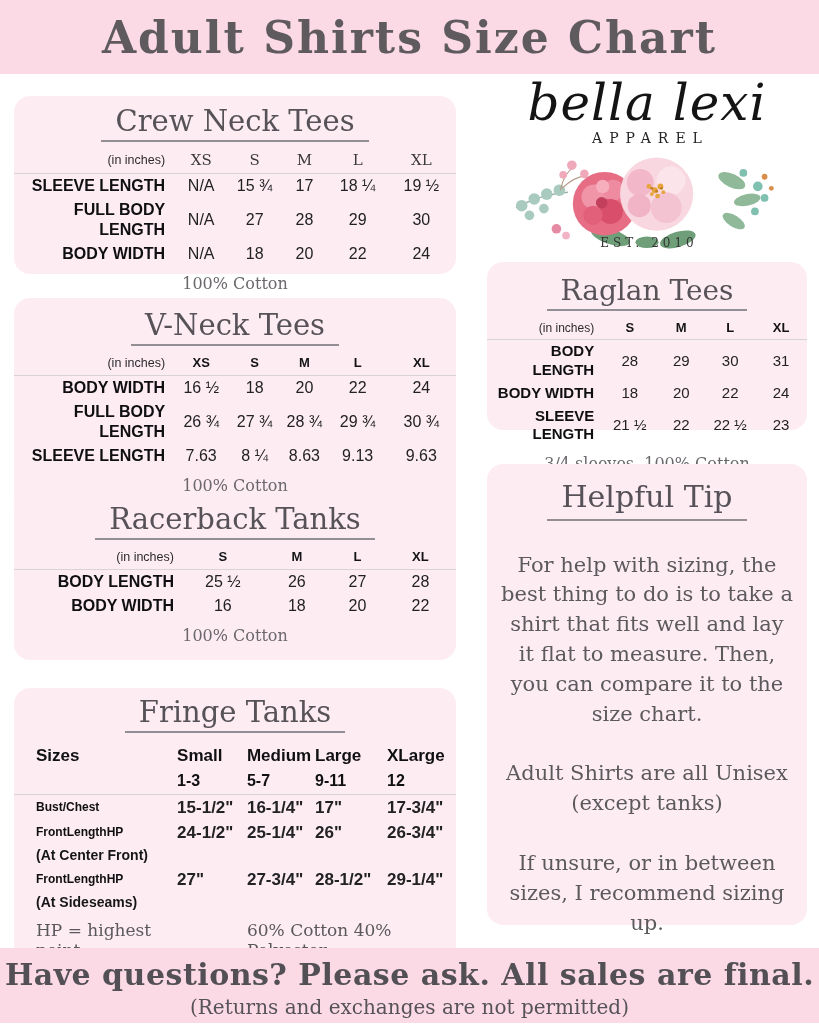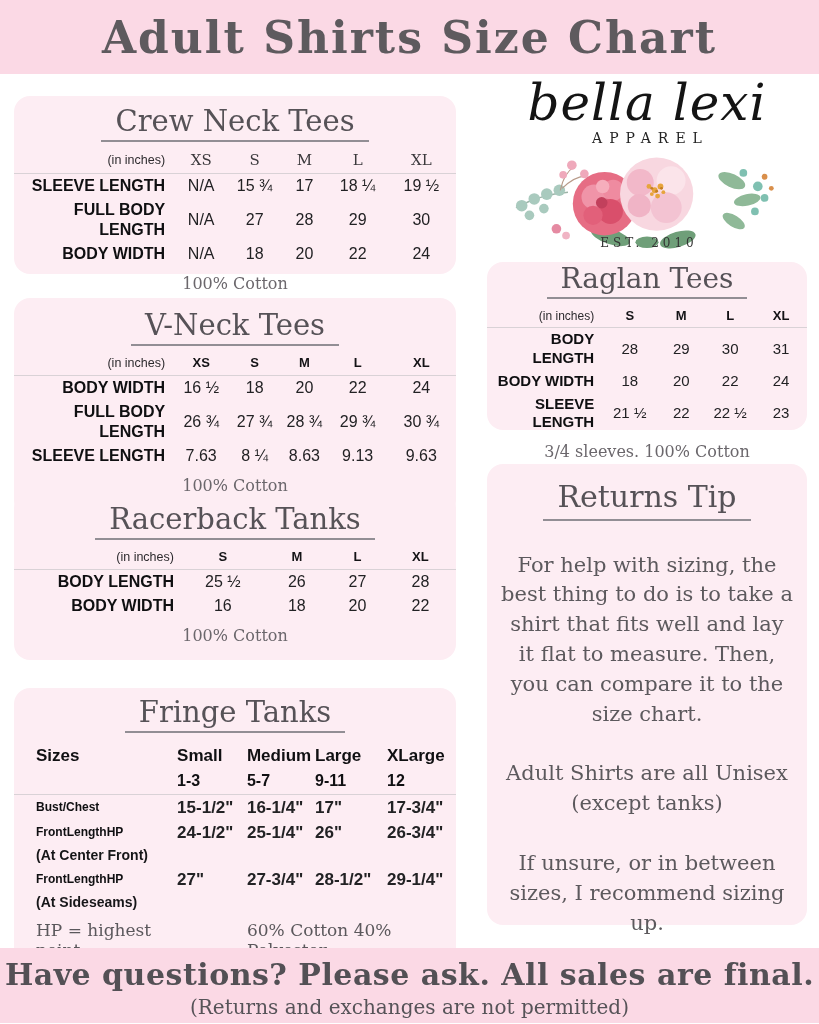--- a/index.html
+++ b/index.html
@@ -20,21 +20,21 @@
   }
   .footer-line1 { font-family:"DejaVu Serif", serif; font-weight:700; font-size:30px; color:#535055; letter-spacing:0.5px; }
   .footer-line2 { font-family:"DejaVu Serif", serif; font-size:20px; color:#565358; margin-top:3px; }
 
   
   .panel { position:absolute; background:var(--panel-pink,#fdedf3); border-radius:16px; }
   #panel-crew   { left:14px;  top:96px;  width:442px; height:178px; padding-top:9px; }
   #panel-vneck  { left:14px;  top:298px; width:442px; height:219px; padding-top:11px; }
   #panel-racer  { left:14px;  top:492px; width:442px; height:168px; padding-top:11px; }
   #panel-fringe { left:14px;  top:688px; width:442px; height:285px; padding-top:8px; }
-  #panel-raglan { left:487px; top:262px; width:320px; height:168px; padding-top:1px; }
+  #panel-raglan { left:487px; top:262px; width:320px; height:168px; padding-top:13px; }
   #panel-tip    { left:487px; top:464px; width:320px; height:461px; padding-top:16px; }
 
   .panel-title { text-align:center; }
   .panel-title .underlined {
     display:inline-block;
     font-family:"DejaVu Serif", serif; font-size:29px; font-weight:400;
     color:#565257; border-bottom:2px solid #928e94; padding:0 14px 2px;
     line-height:1.15;
   }
   #panel-raglan .panel-title .underlined { font-size:28px; }
@@ -438,21 +438,21 @@
             <td class="val">22 ½</td>
             <td class="val">23</td>
           </tr>
         </tbody>
       </table>
     <div class="note">3/4 sleeves. 100% Cotton</div>
   </section>
 
   <section class="panel" id="panel-tip">
     <div class="panel-title">
-      <span class="underlined">Returns Tip</span>
+      <span class="underlined">Helpful Tip</span>
     </div>
     <div class="tip-body">
         <p>For help with sizing, the best thing to do is to take a shirt that fits well and lay it flat to measure.  Then, you can compare it to the size chart.</p>
         <p>Adult Shirts are all Unisex (except tanks)</p>
         <p>If unsure, or in between sizes, I recommend sizing up.</p>
       </div>
   </section>
 
   <footer class="band band-bottom">
     <div class="footer-line1">Have questions? Please ask. All sales are final.</div>

